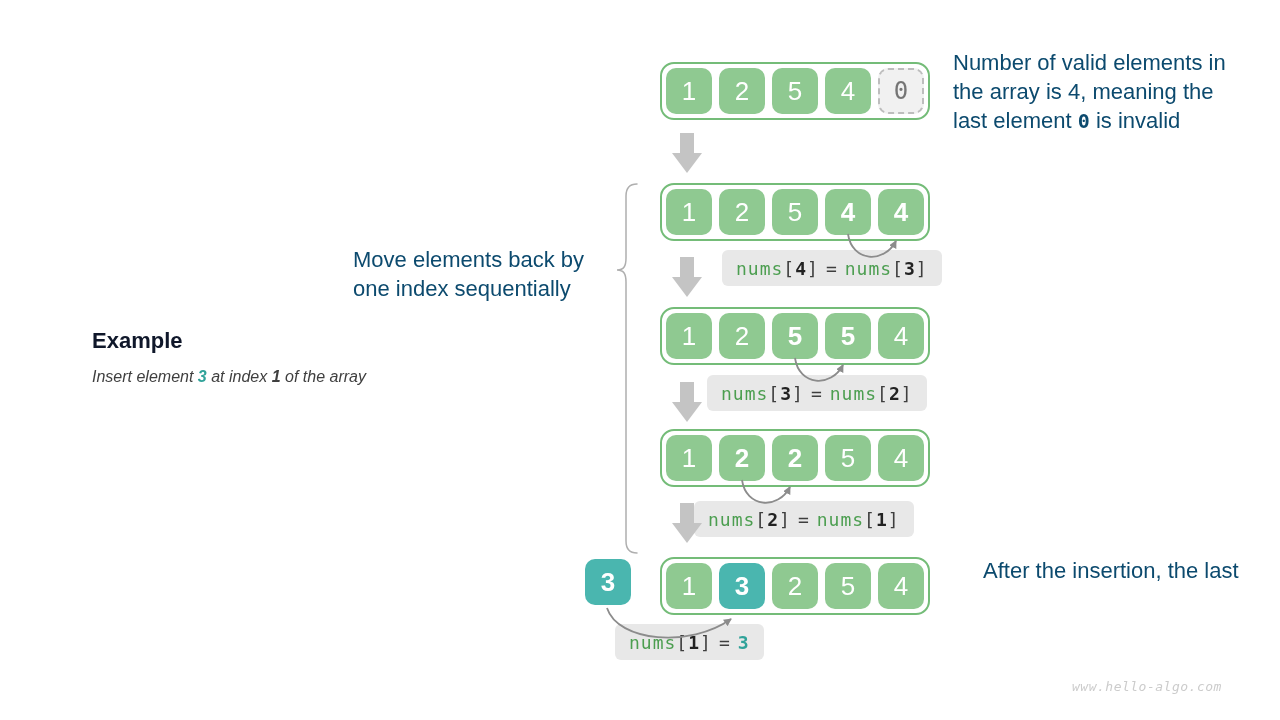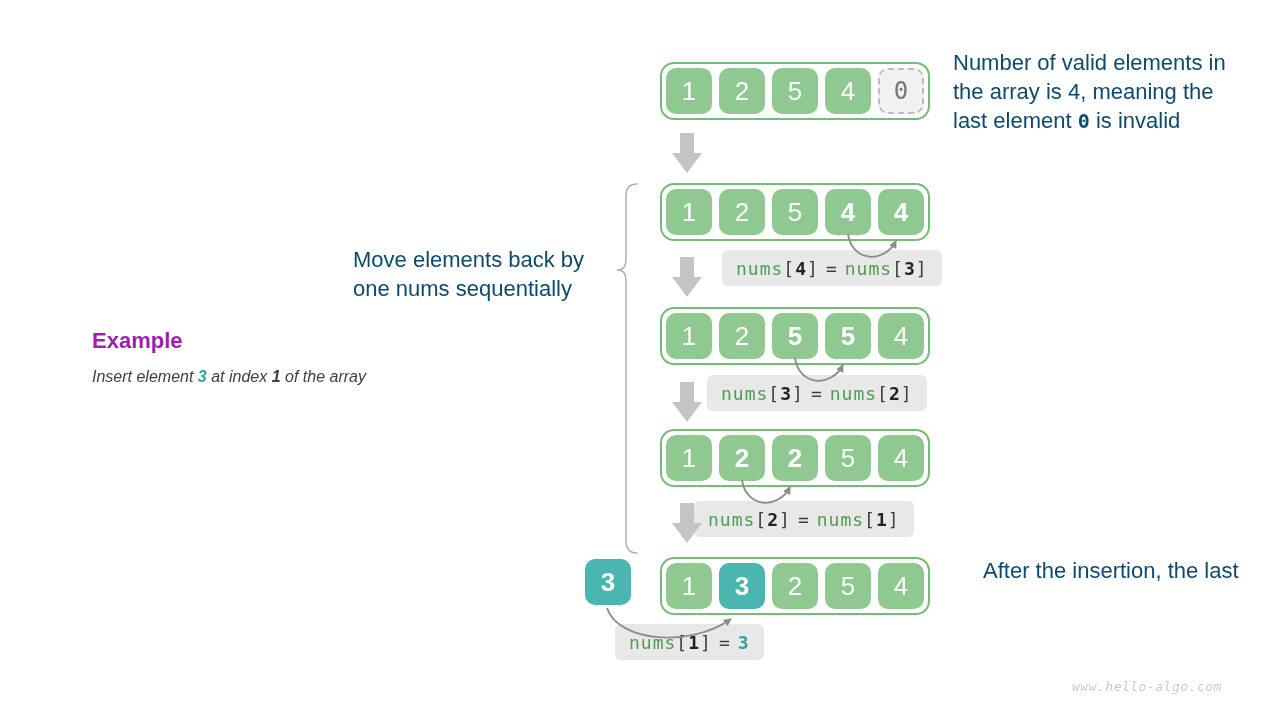--- a/index.html
+++ b/index.html
@@ -23,40 +23,40 @@
   
   .code-label{position:absolute;height:36px;display:flex;align-items:center;
         background:#E8E8E8;border-radius:6px;padding:0 14px;
         font-family:"DejaVu Sans Mono",monospace;font-size:18px;letter-spacing:1px;z-index:2;}
   .fn{color:#4C9E50;} .p{color:#3E3E3E;} .ix{color:#222222;font-weight:700;}
   .eq{margin:0 7px;color:#3E3E3E;} .tv{color:#2FA299;font-weight:700;}
 
   
   .note{position:absolute;color:#0c4a6e;font-size:22px;line-height:29px;}
   .mono0{font-family:"DejaVu Sans Mono",monospace;font-weight:700;font-size:20px;}
-  .ex-h{position:absolute;font-weight:700;font-size:22px;color:#a21caf;}
+  .ex-h{position:absolute;font-weight:700;font-size:22px;color:#0f172a;}
   .ex-line{position:absolute;font-size:16px;color:#3F3F3F;font-style:italic;}
   .ex-line .v3{color:#2FA299;font-weight:700;}
   .ex-line .v1{color:#3F3F3F;font-weight:700;}
 
   .watermark{position:absolute;left:1072px;top:679px;color:#CCCCCC;
         font-family:"DejaVu Sans Mono",monospace;font-size:13px;letter-spacing:.5px;font-style:italic;}
 
   svg.overlay{position:absolute;left:0;top:0;width:1280px;height:720px;
         pointer-events:none;z-index:3;}
 </style>
 </head>
 <body>
 
 <div class="ex-h" style="left:92px;top:328px">Example</div>
 <div class="ex-line" style="left:92px;top:368px"><span>Insert element </span><span class="v3">3</span><span> at index </span><span class="v1">1</span><span> of the array</span></div>
 
 <div class="note" style="left:353px;top:245px">
   <div>Move elements back by</div>
-  <div>one nums sequentially</div>
+  <div>one index sequentially</div>
 </div>
 
 <div class="note" style="left:953px;top:48px">
   <div>Number of valid elements in</div>
   <div>the array is 4, meaning the</div>
   <div><span>last element </span><span class="mono0">0</span><span> is invalid</span></div>
 </div>
 
 <div class="note" style="left:983px;top:556px">
   <div>After the insertion, the last</div>

